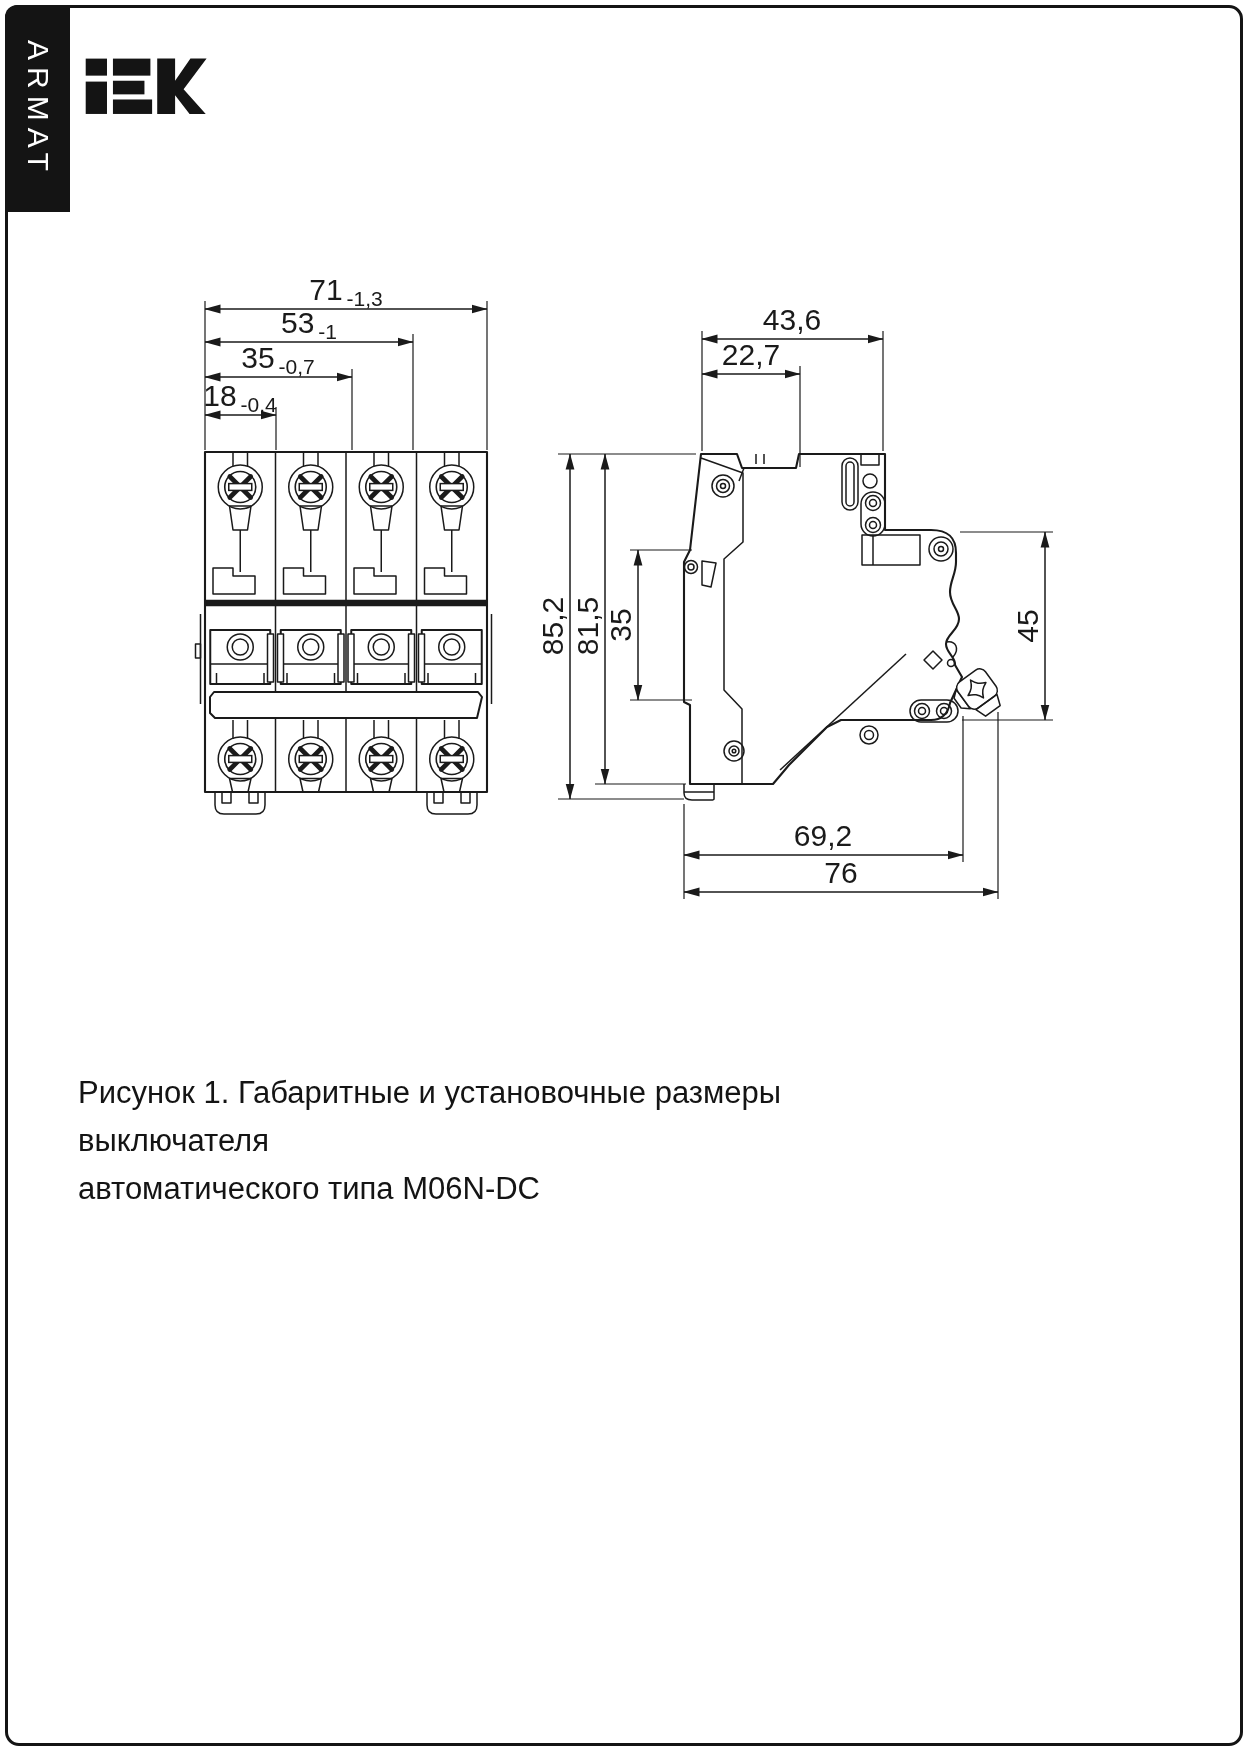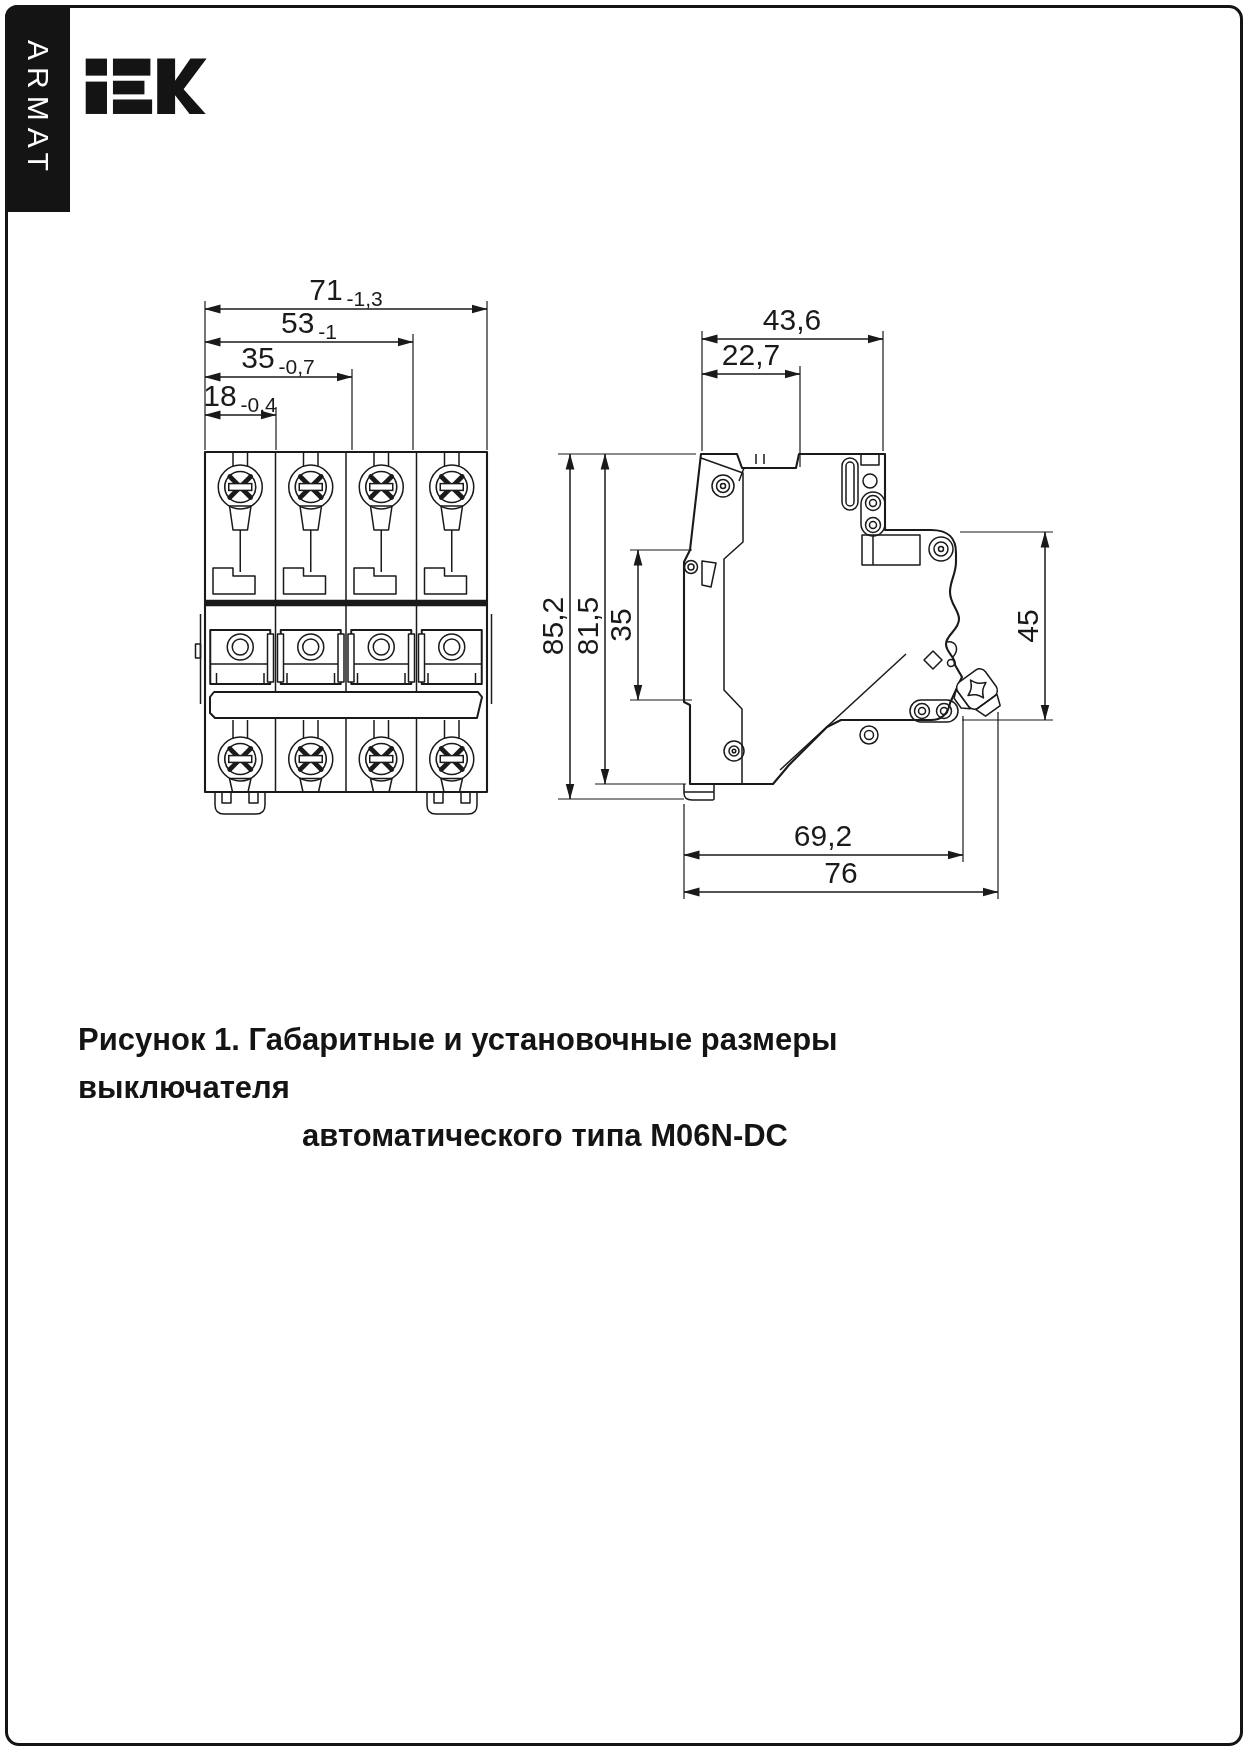--- a/index.html
+++ b/index.html
@@ -7,23 +7,23 @@
         font-family:"Liberation Sans",sans-serif;}
   .page-border{position:absolute;left:5px;top:5px;right:5px;bottom:5px;
         border:3px solid #141414;border-radius:14px;pointer-events:none;}
   .brand-bar{position:absolute;left:5px;top:5px;width:65px;height:207px;
         background:#141414;border-radius:12px 0 0 0;}
   .brand-bar .vtext{position:absolute;left:50%;top:50%;
         transform:translate(-50%,-50%) rotate(90deg);
         color:#fff;font-size:30px;font-weight:400;letter-spacing:7px;white-space:nowrap;}
   .iek-logo{position:absolute;left:84px;top:50px;}
   .drawing{position:absolute;left:55px;top:232px;}
-  .caption{position:absolute;left:78px;top:1016px;width:860px;
-        font-size:31px;line-height:48px;color:#141414;font-weight:bold;}
-  .caption .l2{text-align:right;padding-right:150px;}
+  .caption{position:absolute;left:78px;top:1069px;width:860px;
+        font-size:31px;line-height:48px;color:#141414;}
+  .caption .l2{text-align:left;padding-right:150px;}
 
   
   .o  {fill:none;stroke:#1a1a1a;stroke-width:2.1;stroke-linejoin:round;}
   .o1 {fill:none;stroke:#1a1a1a;stroke-width:1.5;stroke-linejoin:round;}
   .wf {fill:#ffffff;stroke:#1a1a1a;stroke-width:2;stroke-linejoin:round;}
   .w1 {fill:#ffffff;stroke:#1a1a1a;stroke-width:1.5;stroke-linejoin:round;}
   .th {fill:none;stroke:#1a1a1a;stroke-width:6.5;}
   .dim{stroke:#1a1a1a;stroke-width:1.5;marker-start:url(#ar);marker-end:url(#ar);}
   .ext{stroke:#1a1a1a;stroke-width:1.2;}
   .dt {font-family:"Liberation Sans",sans-serif;font-size:30px;fill:#1a1a1a;}

